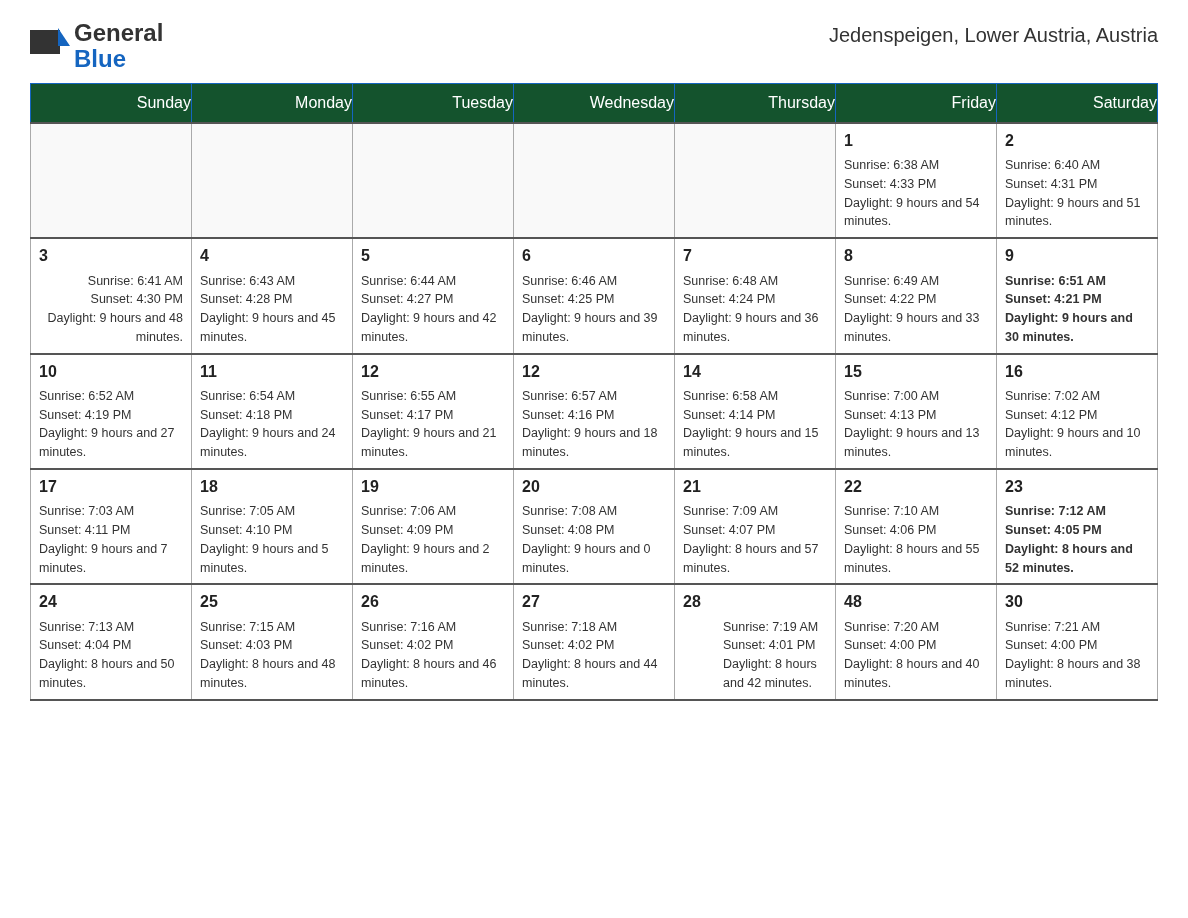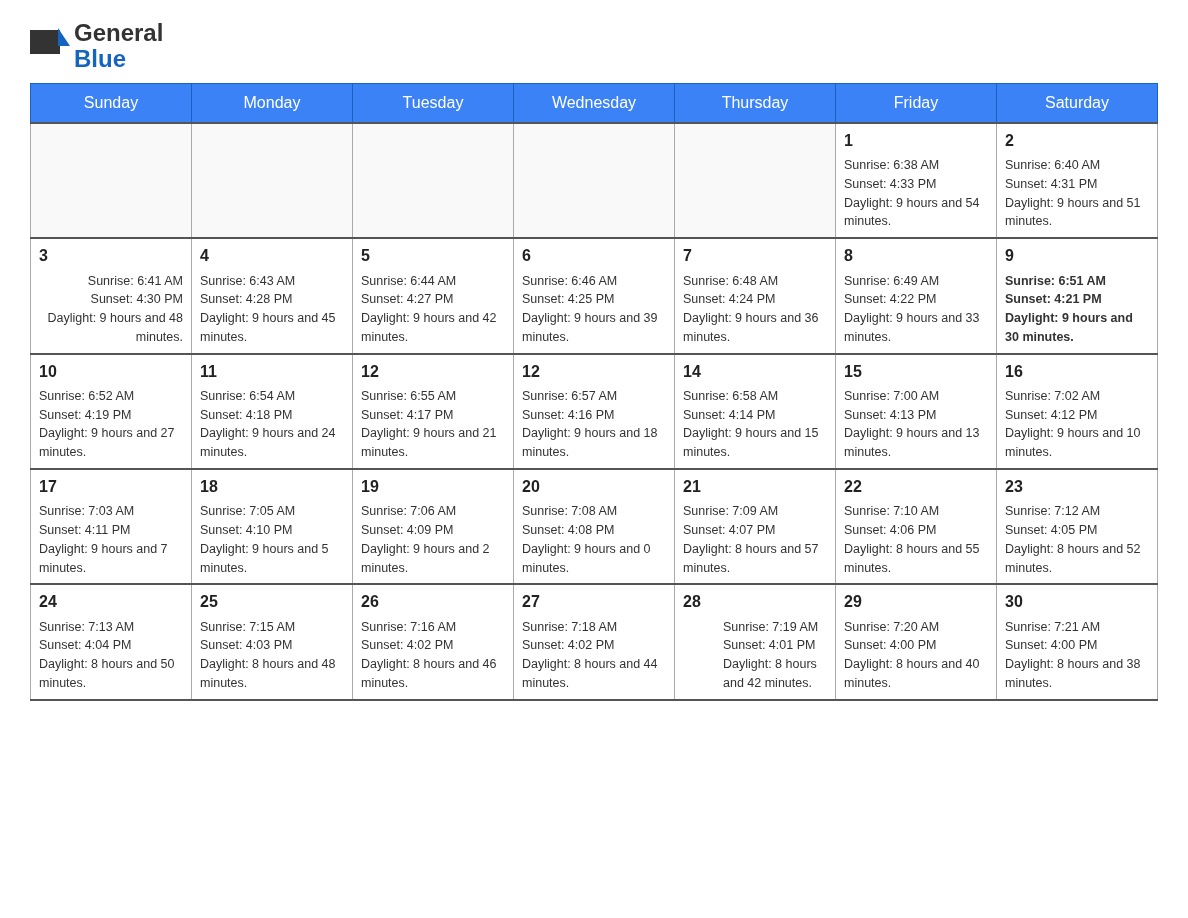--- a/index.html
+++ b/index.html
@@ -33,24 +33,24 @@
       font-size: 20px;
       color: #333;
       margin-top: 4px;
     }
     .calendar-table {
       width: 100%;
       border-collapse: collapse;
       margin-top: 10px;
     }
     .calendar-table th {
-      background-color: #3b82f6;
+      background-color: #14532d;
       color: #ffffff;
       padding: 10px 0;
-      text-align: center;
+      text-align: right;
       font-size: 16px;
       font-weight: normal;
       border: 1px solid #1565c0;
     }
     .calendar-table td {
       border: 1px solid #aaa;
       vertical-align: top;
       padding: 6px 8px;
       width: 14.28%;
       min-height: 100px;
@@ -91,20 +91,21 @@
           </svg>
         </div>
         <div>
           <div style="font-size:24px; font-weight:bold; color:#333; line-height:1.1;">General</div>
           <div style="font-size:24px; font-weight:bold; color:#1565c0; line-height:1.1;">Blue</div>
         </div>
       </div>
     </div>
   </div>
   <div class="title-area">
+    <div class="location-title">Jedenspeigen, Lower Austria, Austria</div>
   </div>
 </div>
 
 <table class="calendar-table">
   <thead>
     <tr>
     <th>Sunday</th>
         <th>Monday</th>
         <th>Tuesday</th>
         <th>Wednesday</th>
@@ -253,21 +254,21 @@
 Daylight: 8 hours and 57 minutes.</div>
         </td>
         <td>
           <span class="day-number">22</span>
           <div class="day-info" style="white-space: pre-line;">Sunrise: 7:10 AM
 Sunset: 4:06 PM
 Daylight: 8 hours and 55 minutes.</div>
         </td>
         <td>
           <span class="day-number">23</span>
-          <div class="day-info" style="white-space: pre-line;">Sunrise: 7:12 AM
+          <div class="day-info" style="white-space: pre-line; font-weight: bold;">Sunrise: 7:12 AM
 Sunset: 4:05 PM
 Daylight: 8 hours and 52 minutes.</div>
         </td>
       </tr>
       <tr>
         <td>
           <span class="day-number">24</span>
           <div class="day-info" style="white-space: pre-line;">Sunrise: 7:13 AM
 Sunset: 4:04 PM
 Daylight: 8 hours and 50 minutes.</div>
@@ -290,21 +291,21 @@
 Sunset: 4:02 PM
 Daylight: 8 hours and 44 minutes.</div>
         </td>
         <td>
           <span class="day-number">28</span>
           <div class="day-info" style="white-space: pre-line; margin-left: 40px;">Sunrise: 7:19 AM
 Sunset: 4:01 PM
 Daylight: 8 hours and 42 minutes.</div>
         </td>
         <td>
-          <span class="day-number">29</span>
+          <span class="day-number">48</span>
           <div class="day-info" style="white-space: pre-line;">Sunrise: 7:20 AM
 Sunset: 4:00 PM
 Daylight: 8 hours and 40 minutes.</div>
         </td>
         <td>
           <span class="day-number">30</span>
           <div class="day-info" style="white-space: pre-line;">Sunrise: 7:21 AM
 Sunset: 4:00 PM
 Daylight: 8 hours and 38 minutes.</div>
         </td>

